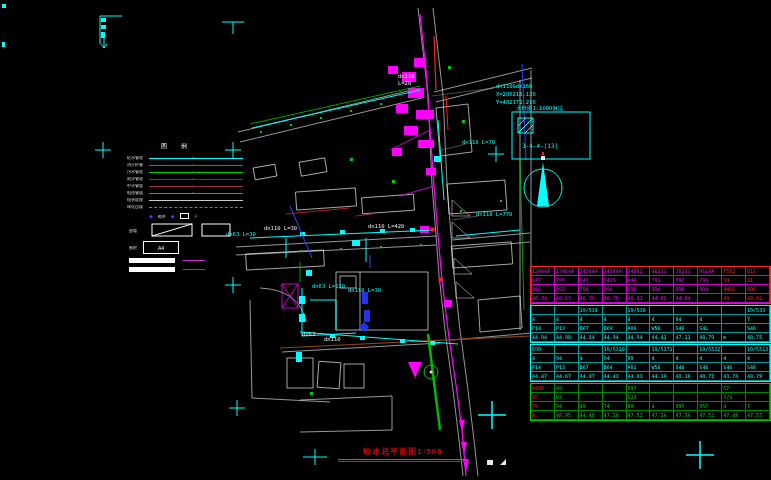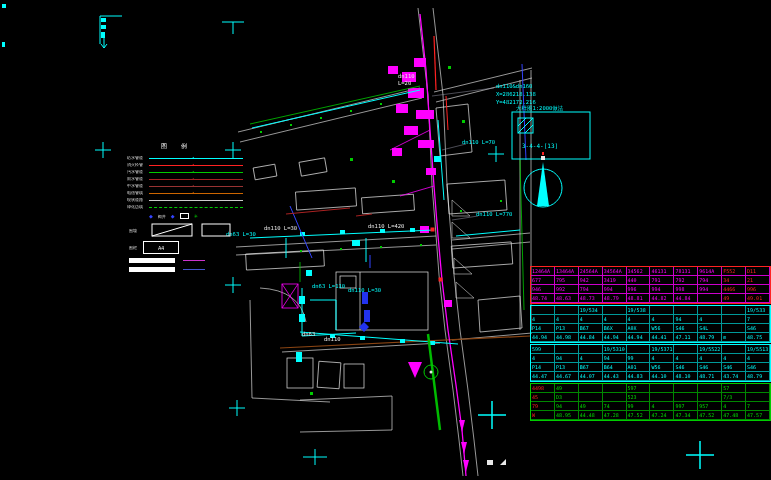--- a/index.html
+++ b/index.html
@@ -516,14 +516,19 @@
         <div class="tbl-cell" style="border-color: rgb(0, 136, 0); color: rgb(0, 221, 0);">47.52</div>
         <div class="tbl-cell" style="border-color: rgb(0, 136, 0); color: rgb(0, 221, 0);">47.24</div>
         <div class="tbl-cell" style="border-color: rgb(0, 136, 0); color: rgb(0, 221, 0);">47.34</div>
         <div class="tbl-cell" style="border-color: rgb(0, 136, 0); color: rgb(0, 221, 0);">47.52</div>
         <div class="tbl-cell" style="border-color: rgb(0, 136, 0); color: rgb(0, 221, 0);">47.48</div>
         <div class="tbl-cell" style="border-color: rgb(0, 136, 0); color: rgb(0, 221, 0);">47.57</div>
       </div>
     </div>
 
   
+  <div id="sheet-title">
+    <div class="t">给水总平面图1:500</div>
+    <div class="u1"></div>
+    <div class="u2"></div>
+  </div>
 
 </div>
 
 </body></html>

